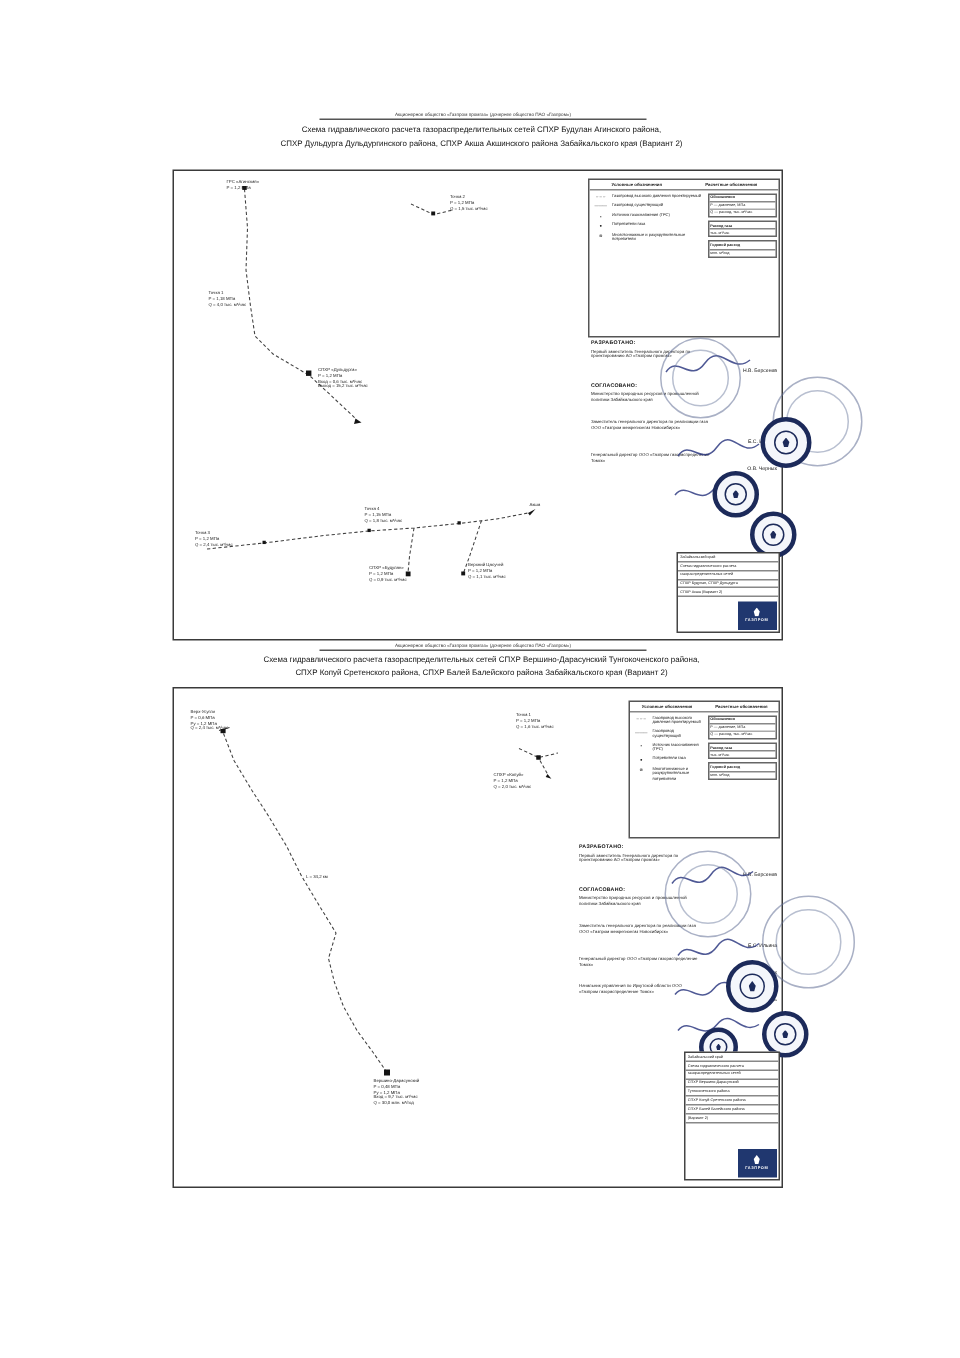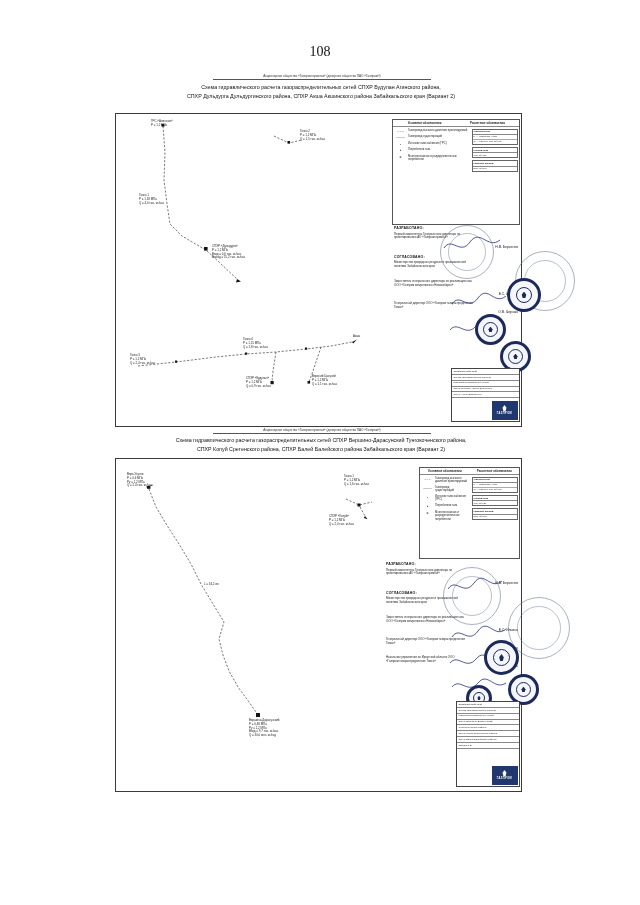--- a/index.html
+++ b/index.html
@@ -60,21 +60,20 @@
                            clip-path:polygon(50% 0%,90% 45%,72% 100%,28% 100%,10% 45%); }
 
   .ink { position:absolute; pointer-events:none; }
   .inkpath { fill:none; stroke:#23307a; stroke-width:1; opacity:0.8; }
 </style>
 </head>
 <body>
 
 <div class="page">
 
-  <div class="pagenum">108</div>
 
   <div class="mini-header" style="top:74px;">Акционерное общество «Газпром промгаз» (дочернее общество ПАО «Газпром»)</div>
 
   <div class="titles" style="top:83px;">
     <div>Схема гидравлического расчета газораспределительных сетей СПХР Будулан Агинского района,</div>
     <div>СПХР Дульдурга Дульдургинского района, СПХР Акша Акшинского района Забайкальского края (Вариант 2)</div>
   </div>
 
   <div class="frame" style="left:115px;top:113px;width:405px;height:312px;">
 

